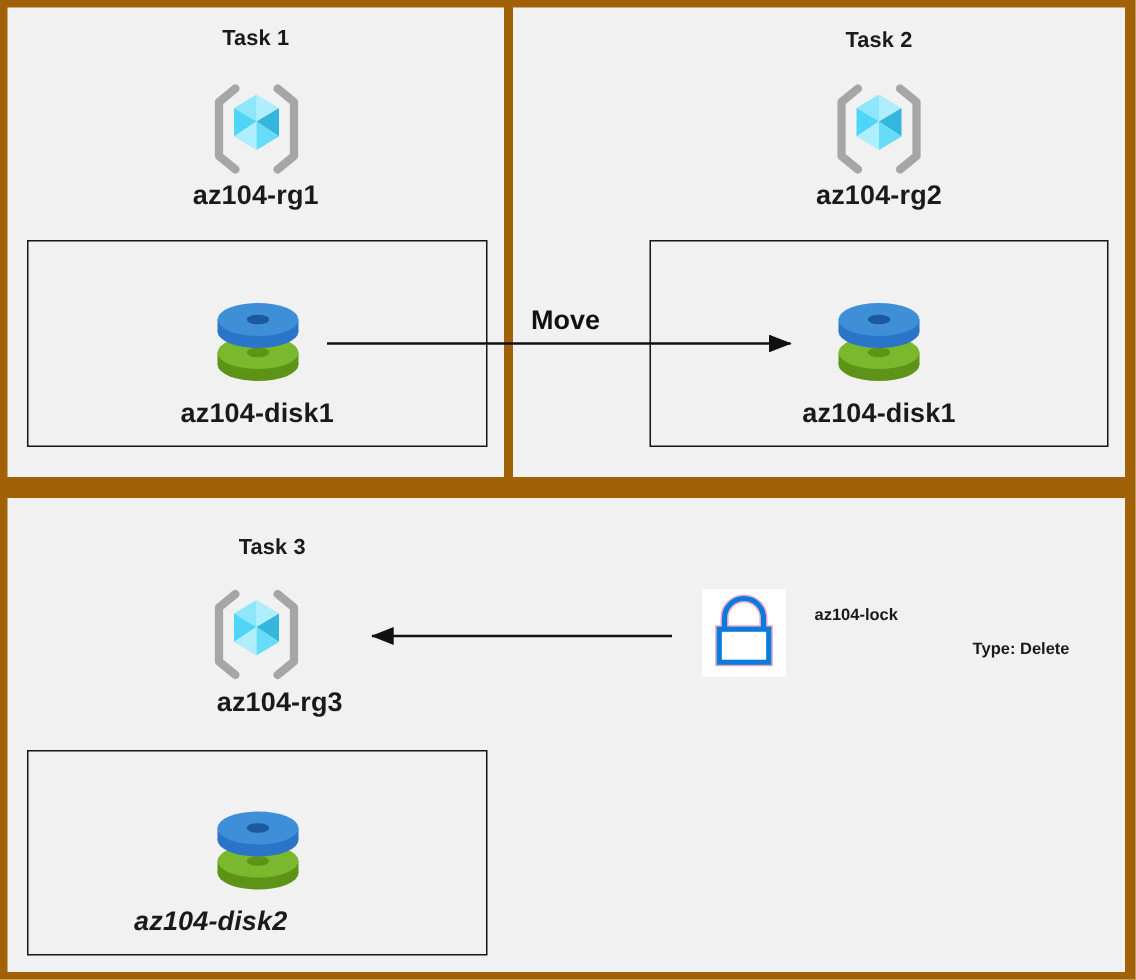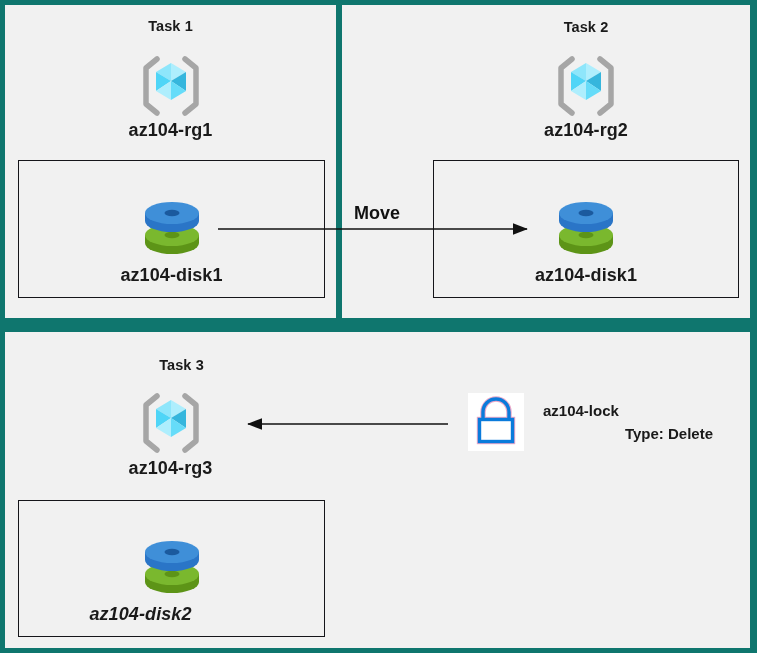--- a/index.html
+++ b/index.html
@@ -12,21 +12,21 @@
     height: 653px;
     position: relative;
     font-family: "Liberation Sans", sans-serif;
     overflow: hidden;
   }
   .canvas {
     position: absolute;
     left: 0; top: 0;
     width: 757px;
     height: 653px;
-    background: #0f766e;
+    background: #a16207;
   }
   
   .panel {
     position: absolute;
     background: #f1f1f1;
     box-sizing: border-box;
   }
   #panel-task1 { left: 5px;   top: 5px;   width: 331px; height: 313px; }
   #panel-task2 { left: 342px; top: 5px;   width: 408px; height: 313px; }
   #panel-task3 { left: 5px;   top: 332px; width: 745px; height: 316px; }
@@ -63,21 +63,21 @@
   }
   .edge-label {
     position: absolute;
     font-size: 18px;
     font-weight: bold;
     color: #111111;
     white-space: nowrap;
   }
   .lock-label {
     position: absolute;
-    font-size: 15px;
+    font-size: 11px;
     font-weight: bold;
     color: #1a1a1a;
     white-space: nowrap;
     text-align: center;
     line-height: 21px;
   }
 
   
   .icon-rg {
     position: absolute;
@@ -203,21 +203,21 @@
       <path d="M46 4 L57 13 L57 49 L46 58" fill="none" stroke="#a6a6a6" stroke-width="5.5" stroke-linecap="round" stroke-linejoin="round"></path>
       <polygon points="32,8 47,17 32,26" fill="#aeeefd"></polygon>
       <polygon points="32,8 17,17 32,26" fill="#8ee6fb"></polygon>
       <polygon points="17,17 17,36 32,26" fill="#4fd5f7"></polygon>
       <polygon points="47,17 47,36 32,26" fill="#35b6dd"></polygon>
       <polygon points="17,36 32,45 32,26" fill="#aeeefd"></polygon>
       <polygon points="47,36 32,45 32,26" fill="#66dcf9"></polygon>
     </svg>
   </div>
 
-  <div class="node-label" style="left:5px; top:458px; width:331px;">az104-rg3</div>
+  <div class="node-label" style="left:5px; top:458px; width:331px;padding-left:16px;">az104-rg3</div>
 
   <div class="resource-box" id="box-task3"></div>
 
   <div class="icon-disk" style="left:139px; top:535px;">
     <svg viewBox="0 0 66 62" width="66" height="62">
       <ellipse cx="33" cy="47" rx="27" ry="11" fill="#5d9417"></ellipse>
       <rect x="6" y="39" width="54" height="8" fill="#5d9417"></rect>
       <ellipse cx="33" cy="39" rx="27" ry="11" fill="#7ab82e"></ellipse>
       <ellipse cx="33" cy="39" rx="7.5" ry="3.2" fill="#5d9417"></ellipse>
       <ellipse cx="33" cy="25" rx="27" ry="11" fill="#2a75c7"></ellipse>

